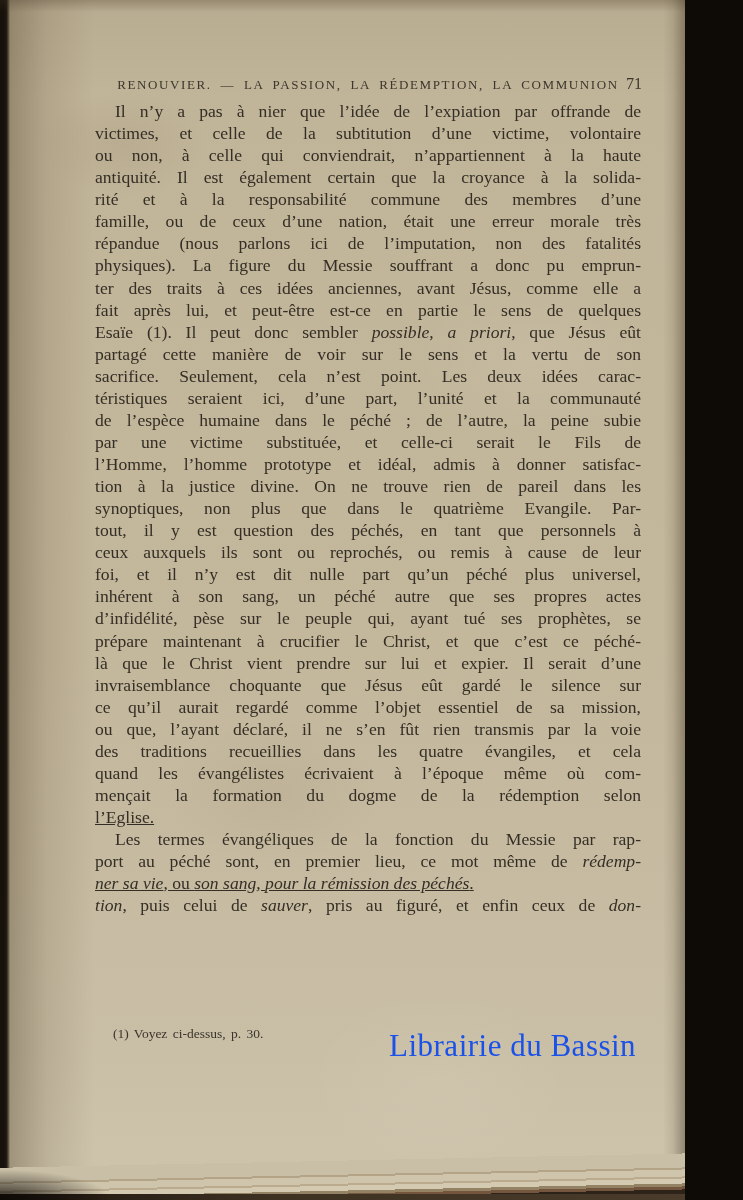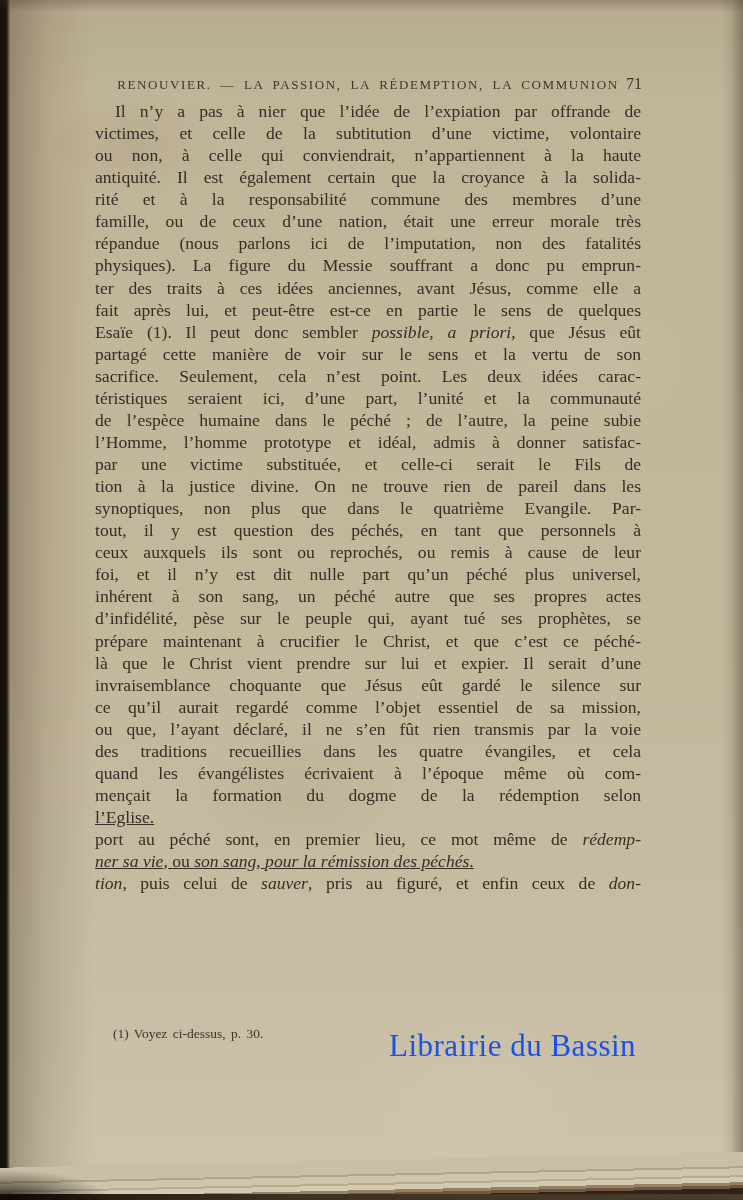--- a/index.html
+++ b/index.html
@@ -3,21 +3,21 @@
 <meta charset="utf-8">
 <style>
   :root{
     --ink:#342e25;
     --paper-mid:#c3b79c;
     --watermark:#1a51e8;
     --edge-dark:#17110b;
   }
   html,body{margin:0;padding:0;background:#0e0b07;}
   .photo{
-    position:relative;width:743px;height:1200px;overflow:hidden;
+    position:relative;width:685px;height:1200px;overflow:hidden;
     font-family:"Liberation Serif","DejaVu Serif",serif;
     background:linear-gradient(180deg,#b7ab90 0%,#c0b499 8%,var(--paper-mid) 55%,#c9bfa6 88%,#cdc3ab 96%);
   }
   .texture{
     position:absolute;inset:0;pointer-events:none;
     background:
       radial-gradient(140px 90px at 18% 12%, rgba(120,100,70,.10), transparent 60%),
       radial-gradient(200px 130px at 78% 30%, rgba(255,248,230,.08), transparent 60%),
       radial-gradient(180px 120px at 40% 66%, rgba(110,92,62,.08), transparent 60%),
       radial-gradient(220px 150px at 64% 90%, rgba(255,250,235,.07), transparent 60%);
@@ -90,40 +90,41 @@
         <div class="line"><span>famille, ou de ceux d’une nation, était une erreur morale très</span></div>
         <div class="line"><span>répandue (nous parlons ici de l’imputation, non des fatalités</span></div>
         <div class="line"><span>physiques). La figure du Messie souffrant a donc pu emprun-</span></div>
         <div class="line"><span>ter des traits à ces idées anciennes, avant Jésus, comme elle a</span></div>
         <div class="line"><span>fait après lui, et peut-être est-ce en partie le sens de quelques</span></div>
         <div class="line"><span>Esaïe (1). Il peut donc sembler </span><i>possible</i><span>, </span><i>a priori</i><span>, que Jésus eût</span></div>
         <div class="line"><span>partagé cette manière de voir sur le sens et la vertu de son</span></div>
         <div class="line"><span>sacrifice. Seulement, cela n’est point. Les deux idées carac-</span></div>
         <div class="line"><span>téristiques seraient ici, d’une part, l’unité et la communauté</span></div>
         <div class="line"><span>de l’espèce humaine dans le péché ; de l’autre, la peine subie</span></div>
+        <div class="line"><span>par une victime substituée, et celle-ci serait le Fils de</span></div>
         <div class="line"><span>l’Homme, l’homme prototype et idéal, admis à donner satisfac-</span></div>
-        <div class="line"><span>par une victime substituée, et celle-ci serait le Fils de</span></div>
         <div class="line"><span>tion à la justice divine. On ne trouve rien de pareil dans les</span></div>
         <div class="line"><span>synoptiques, non plus que dans le quatrième Evangile. Par-</span></div>
         <div class="line"><span>tout, il y est question des péchés, en tant que personnels à</span></div>
         <div class="line"><span>ceux auxquels ils sont ou reprochés, ou remis à cause de leur</span></div>
         <div class="line"><span>foi, et il n’y est dit nulle part qu’un péché plus universel,</span></div>
         <div class="line"><span>inhérent à son sang, un péché autre que ses propres actes</span></div>
         <div class="line"><span>d’infidélité, pèse sur le peuple qui, ayant tué ses prophètes, se</span></div>
         <div class="line"><span>prépare maintenant à crucifier le Christ, et que c’est ce péché-</span></div>
         <div class="line"><span>là que le Christ vient prendre sur lui et expier. Il serait d’une</span></div>
         <div class="line"><span>invraisemblance choquante que Jésus eût gardé le silence sur</span></div>
         <div class="line"><span>ce qu’il aurait regardé comme l’objet essentiel de sa mission,</span></div>
         <div class="line"><span>ou que, l’ayant déclaré, il ne s’en fût rien transmis par la voie</span></div>
         <div class="line"><span>des traditions recueillies dans les quatre évangiles, et cela</span></div>
         <div class="line"><span>quand les évangélistes écrivaient à l’époque même où com-</span></div>
         <div class="line"><span>mençait la formation du dogme de la rédemption selon</span></div>
         <div class="line end"><span>l’Eglise.</span></div>
       </div>
       <div>
+        <div class="line first"><span>Les termes évangéliques de la fonction du Messie par rap-</span></div>
         <div class="line"><span>port au péché sont, en premier lieu, ce mot même de </span><i>rédemp-</i></div>
         <div class="line end"><i>ner sa vie</i><span>, ou </span><i>son sang</i><span>, </span><i>pour la rémission des péchés</i><span>.</span></div>
         <div class="line"><i>tion</i><span>, puis celui de </span><i>sauver</i><span>, pris au figuré, et enfin ceux de </span><i>don-</i></div>
       </div>
     </div>
 
   <div class="footnote">(1) Voyez ci-dessus, p. 30.</div>
   <div class="watermark">Librairie du Bassin</div>
 
   <div class="page-edges"></div>

